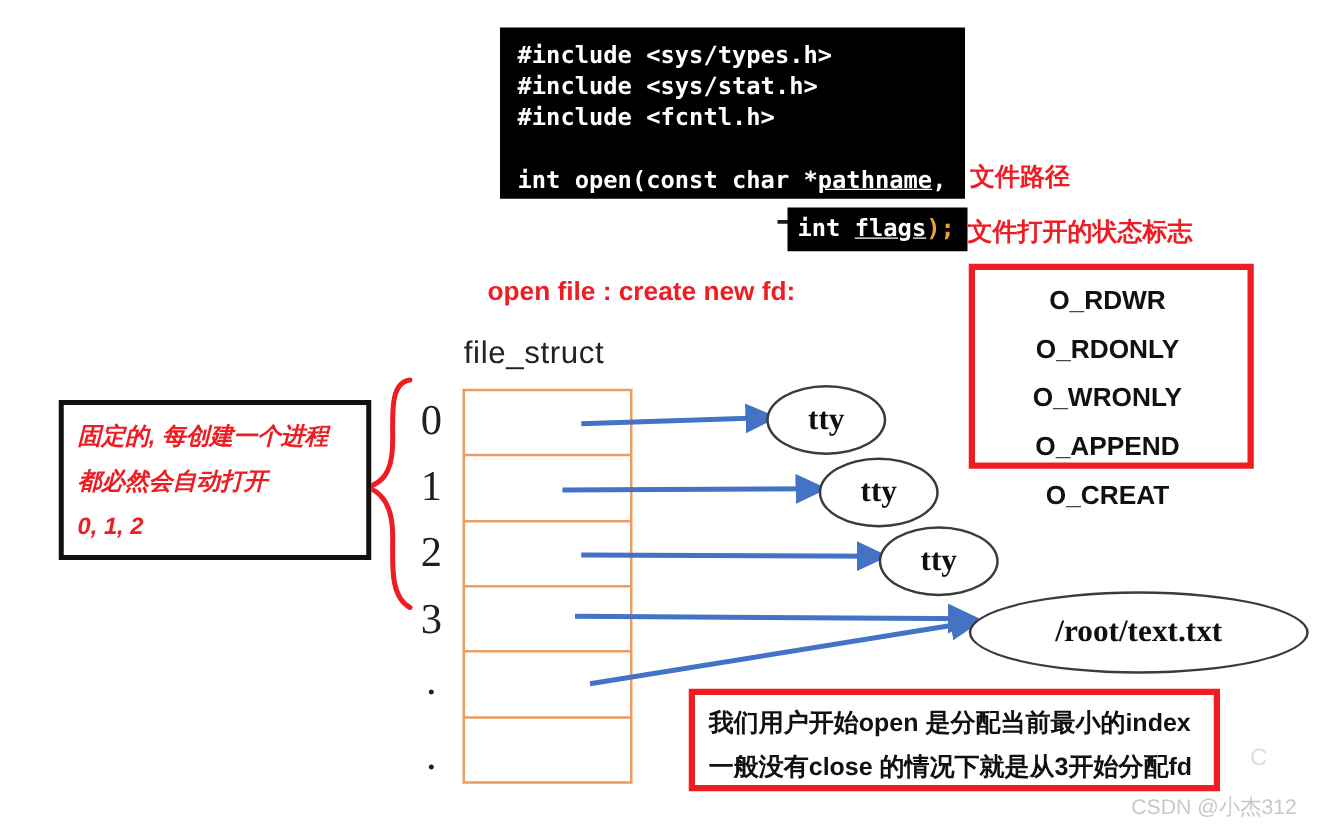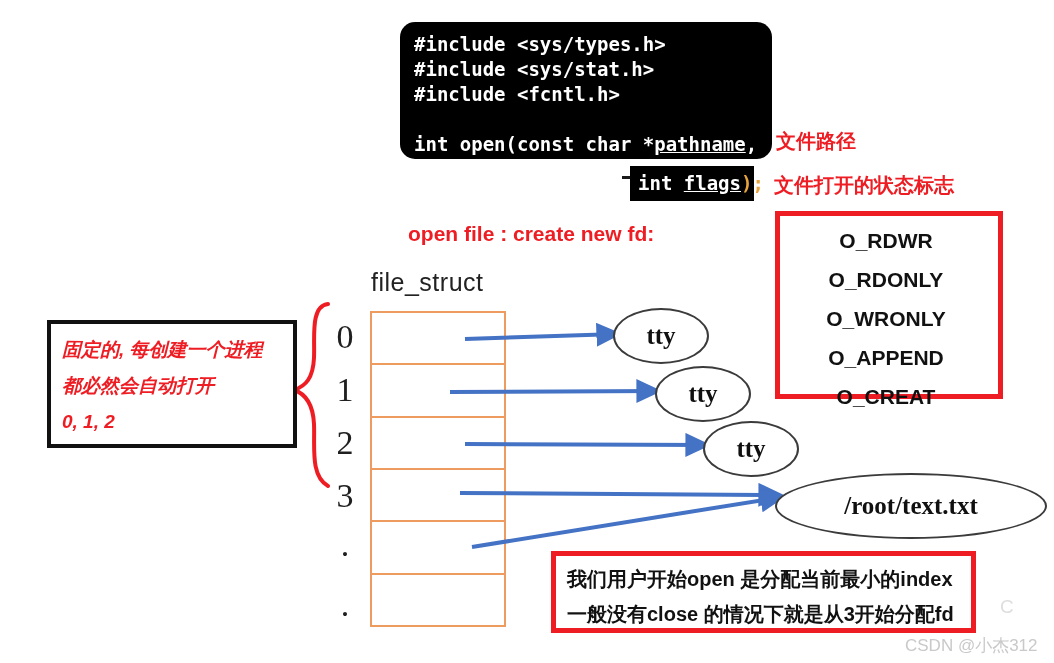--- a/index.html
+++ b/index.html
@@ -27,26 +27,25 @@
   }
   #code-main {
     left: 400px;
     top: 22px;
     width: 372px;
     height: 137px;
     font-size: 19px;
     line-height: 25px;
     padding: 10px 0 0 14px;
     box-sizing: border-box;
-    border-radius: 15px;
   }
   #code-flags {
     left: 630px;
     top: 166px;
-    width: 124px;
+    width: 144px;
     height: 35px;
     font-size: 19px;
     line-height: 35px;
     padding-left: 8px;
     box-sizing: border-box;
   }
   .tok-underline { text-decoration: underline; }
   .tok-orange { color: #e8a33d; }
 
   
@@ -65,21 +64,21 @@
     color: #ee1d23;
     font-weight: bold;
     font-size: 20px;
     white-space: nowrap;
   }
   #note-pathname { left: 776px; top: 128px; }
   #note-flags    { left: 774px; top: 172px; }
 
   #heading-openfile {
     position: absolute;
-    left: 408px;
+    left: 390px;
     top: 222px;
     color: #ee1d23;
     font-weight: bold;
     font-size: 21px;
     white-space: nowrap;
   }
 
   
   #file-struct-label {
     position: absolute;
@@ -186,21 +185,21 @@
     font-size: 19px;
     white-space: nowrap;
   }
 
   
   #box-flags {
     position: absolute;
     left: 775px;
     top: 211px;
     width: 228px;
-    height: 188px;
+    height: 164px;
     box-sizing: border-box;
     border: 5px solid #ee1d23;
     background: #ffffff;
     padding: 5px 12px 0 0;
   }
   #box-flags .flag {
     color: #111111;
     font-weight: bold;
     font-size: 21px;
     line-height: 39px;

